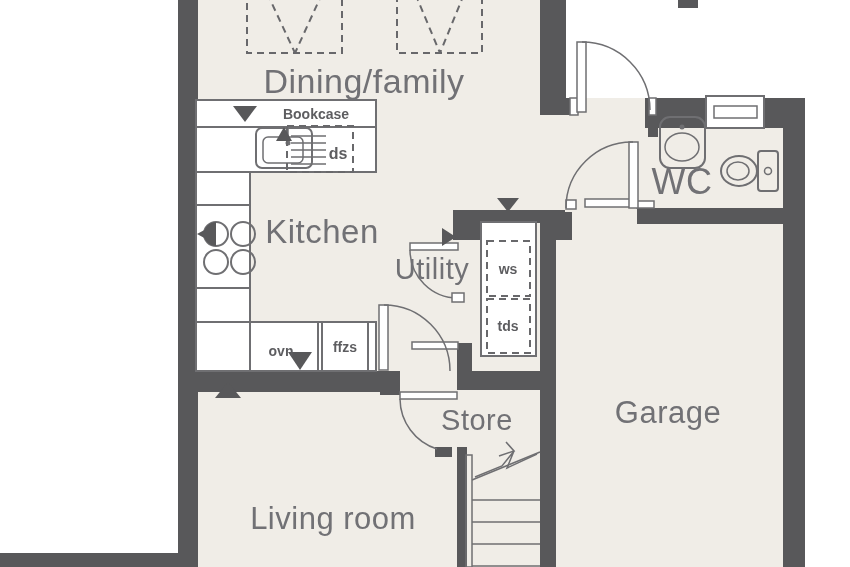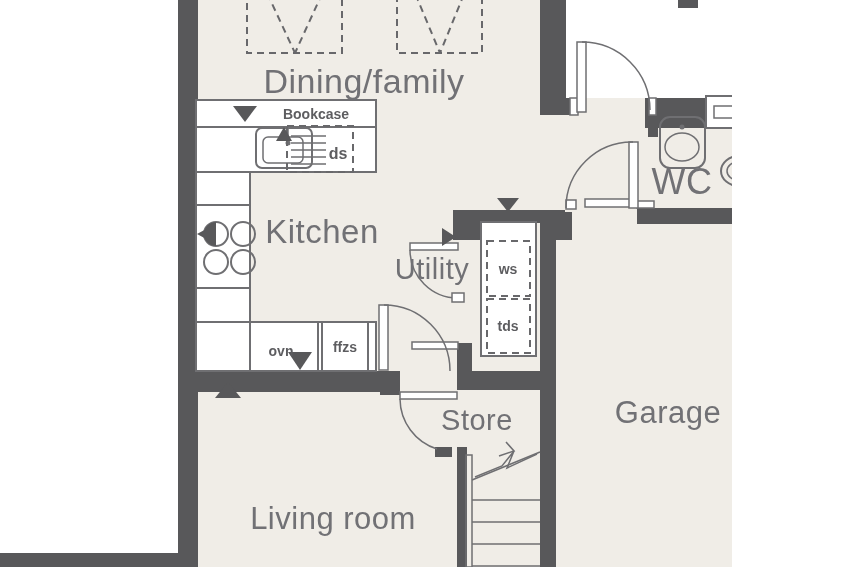--- a/index.html
+++ b/index.html
@@ -3,21 +3,21 @@
 <meta charset="utf-8">
 <style>
   :root{
     --wall:#58585a;
     --floor:#f0ede7;
     --line:#6f6f72;
     --label:#717175;
     --small:#5d5d60;
   }
   html,body{margin:0;padding:0;background:#ffffff;}
-  .plan-wrap{width:732px;height:567px;position:relative;background:#fff;overflow:hidden;
+  .plan-wrap{width:850px;height:567px;position:relative;background:#fff;overflow:hidden;
     font-family:"Liberation Sans", sans-serif;}
   svg{display:block;}
   .room-label{fill:var(--label);font-family:"Liberation Sans", sans-serif;letter-spacing:.5px;}
   .small-label{fill:var(--small);font-family:"Liberation Sans", sans-serif;font-weight:bold;}
   .wall{fill:var(--wall);stroke:none;}
   .thin{stroke:var(--line);stroke-width:2;fill:none;}
   .thin15{stroke:var(--line);stroke-width:1.5;fill:none;}
   .leaf{fill:#ffffff;stroke:var(--line);stroke-width:1.5;}
   .whitebox{fill:#ffffff;stroke:var(--line);stroke-width:2;}
   .dashedbox{fill:none;stroke:#68686b;stroke-width:2;stroke-dasharray:7 5;}

